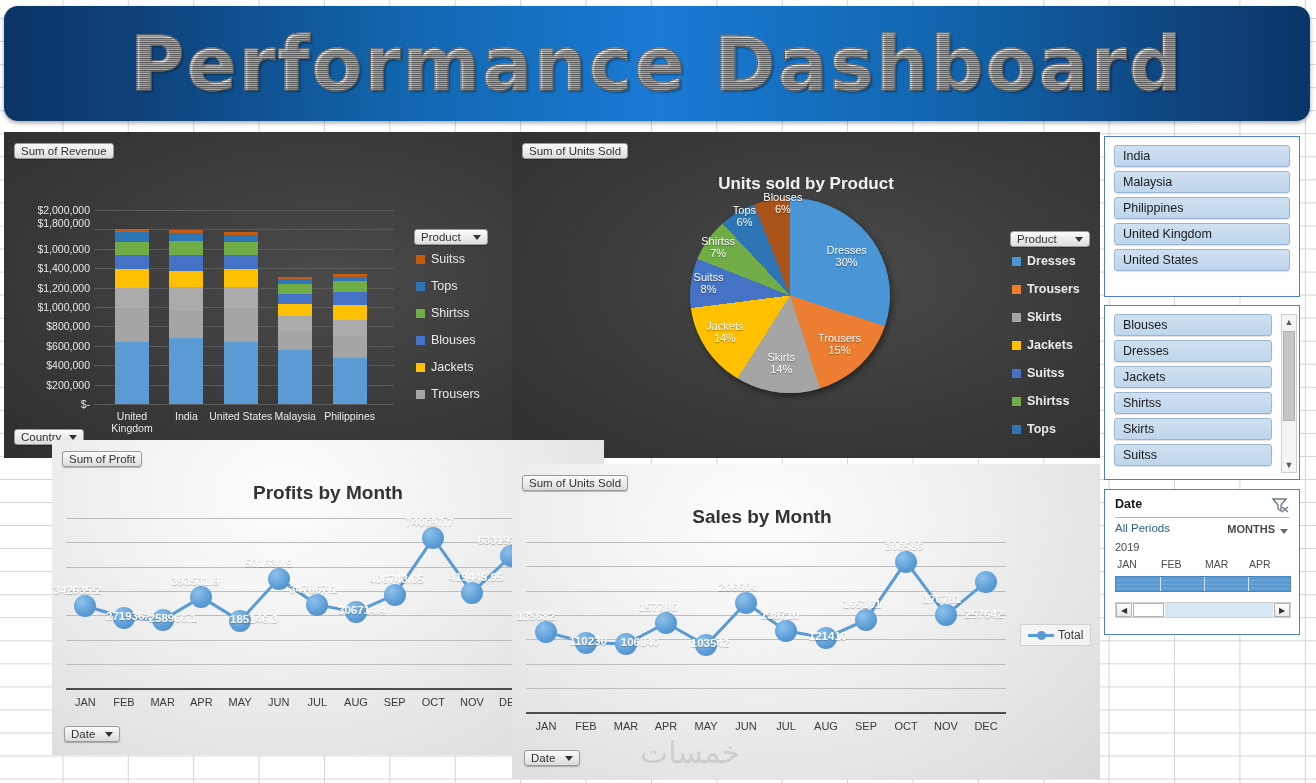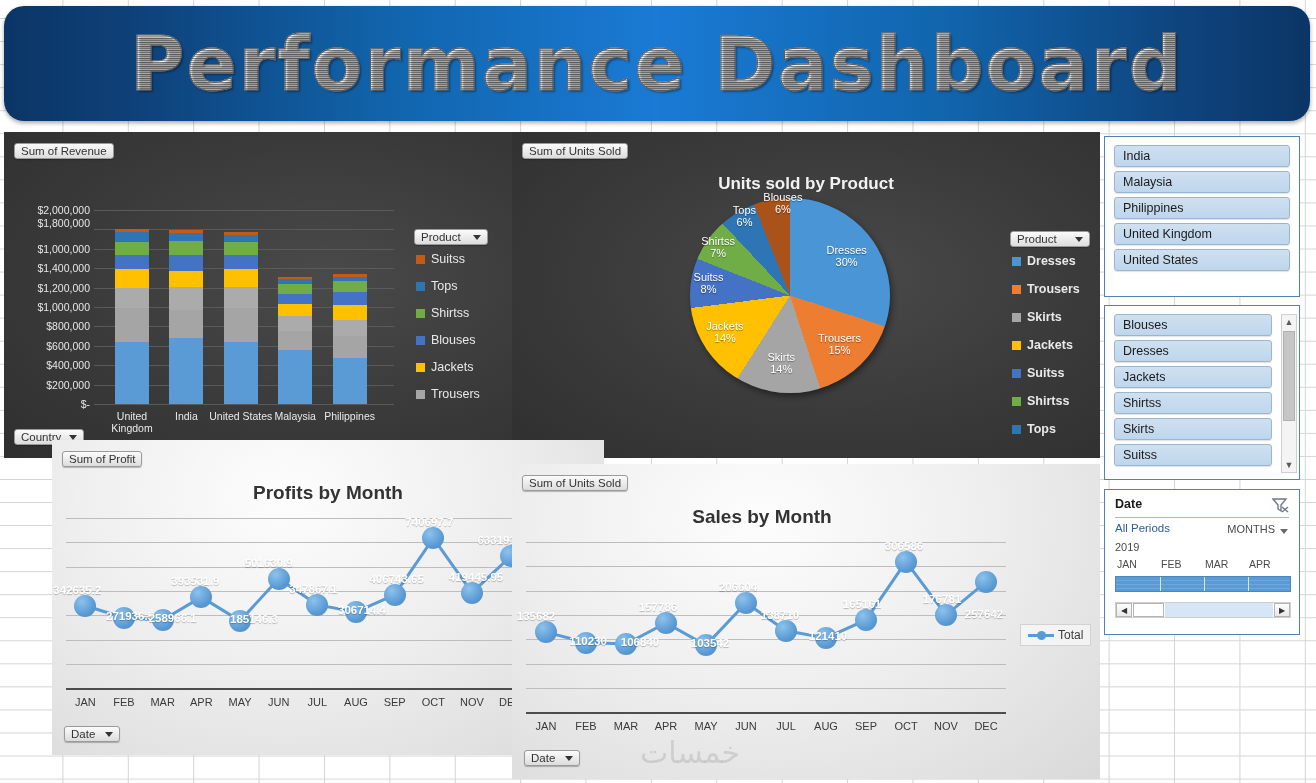--- a/index.html
+++ b/index.html
@@ -17,21 +17,21 @@
       linear-gradient(to right, #d4d4d4 1px, transparent 1px),
       linear-gradient(to bottom, #d4d4d4 1px, transparent 1px);
     background-size: 65.4px 23.05px;
     background-position: -3px -5px;
     z-index:0;
   }
 
   
   #banner {
     position:absolute; left:4px; top:6px; width:1306px; height:115px;
-    border-radius:20px;
+    border-radius:14px;
     background: linear-gradient(to right,
         #0b3566 0%, #0e4179 10%, #1165ad 30%,
         #1a7ad4 50%, #1165ad 72%, #0e4179 92%, #0b3566 100%);
     box-shadow: 0 2px 4px rgba(0,0,0,.35);
     z-index:2;
     display:flex; align-items:center; justify-content:center;
   }
   #banner-title {
     font-size:74px; font-weight:bold; letter-spacing:2px;
     font-family:"DejaVu Sans", sans-serif;
@@ -485,21 +485,21 @@
 </div>
 
 <div id="timeline">
   <div style="position:absolute;left:10px;top:7px;" class="tl-head">Date</div>
   <svg style="position:absolute;right:10px;top:8px;" width="17" height="15" viewBox="0 0 17 15">
     <path d="M1 1 h13 l-5 6 v6 l-3 -2 v-4 z" fill="none" stroke="#6f7b85" stroke-width="1.4"></path>
     <path d="M10 9 l6 5 M16 9 l-6 5" stroke="#6f7b85" stroke-width="1.4"></path>
   </svg>
   <div style="position:absolute;left:10px;top:27px;right:10px;height:1px;background:#9db8d6;"></div>
   <div class="tl-sub" style="position:absolute;left:10px;top:32px;">All Periods</div>
-  <div class="tl-months" style="position:absolute;right:24px;top:33px;">MONTHS</div>
+  <div class="tl-months" style="position:absolute;right:24px;top:33px;font-weight:bold;">MONTHS</div>
   <span class="caret" style="position:absolute;right:11px;top:39px;border-top-color:#6a6a6a;"></span>
   <div class="tl-year" style="position:absolute;left:10px;top:51px;">2019</div>
   <div id="tl-month-labels">
       <div class="tl-mlab" style="left: 12px; top: 68px;">JAN</div>
       <div class="tl-mlab" style="left: 56px; top: 68px;">FEB</div>
       <div class="tl-mlab" style="left: 100px; top: 68px;">MAR</div>
       <div class="tl-mlab" style="left: 144px; top: 68px;">APR</div>
     </div>
   <div class="tl-sel" style="left:10px;top:86px;width:176px;height:16px;">
     <div class="tl-div" style="left:44px;"></div>

